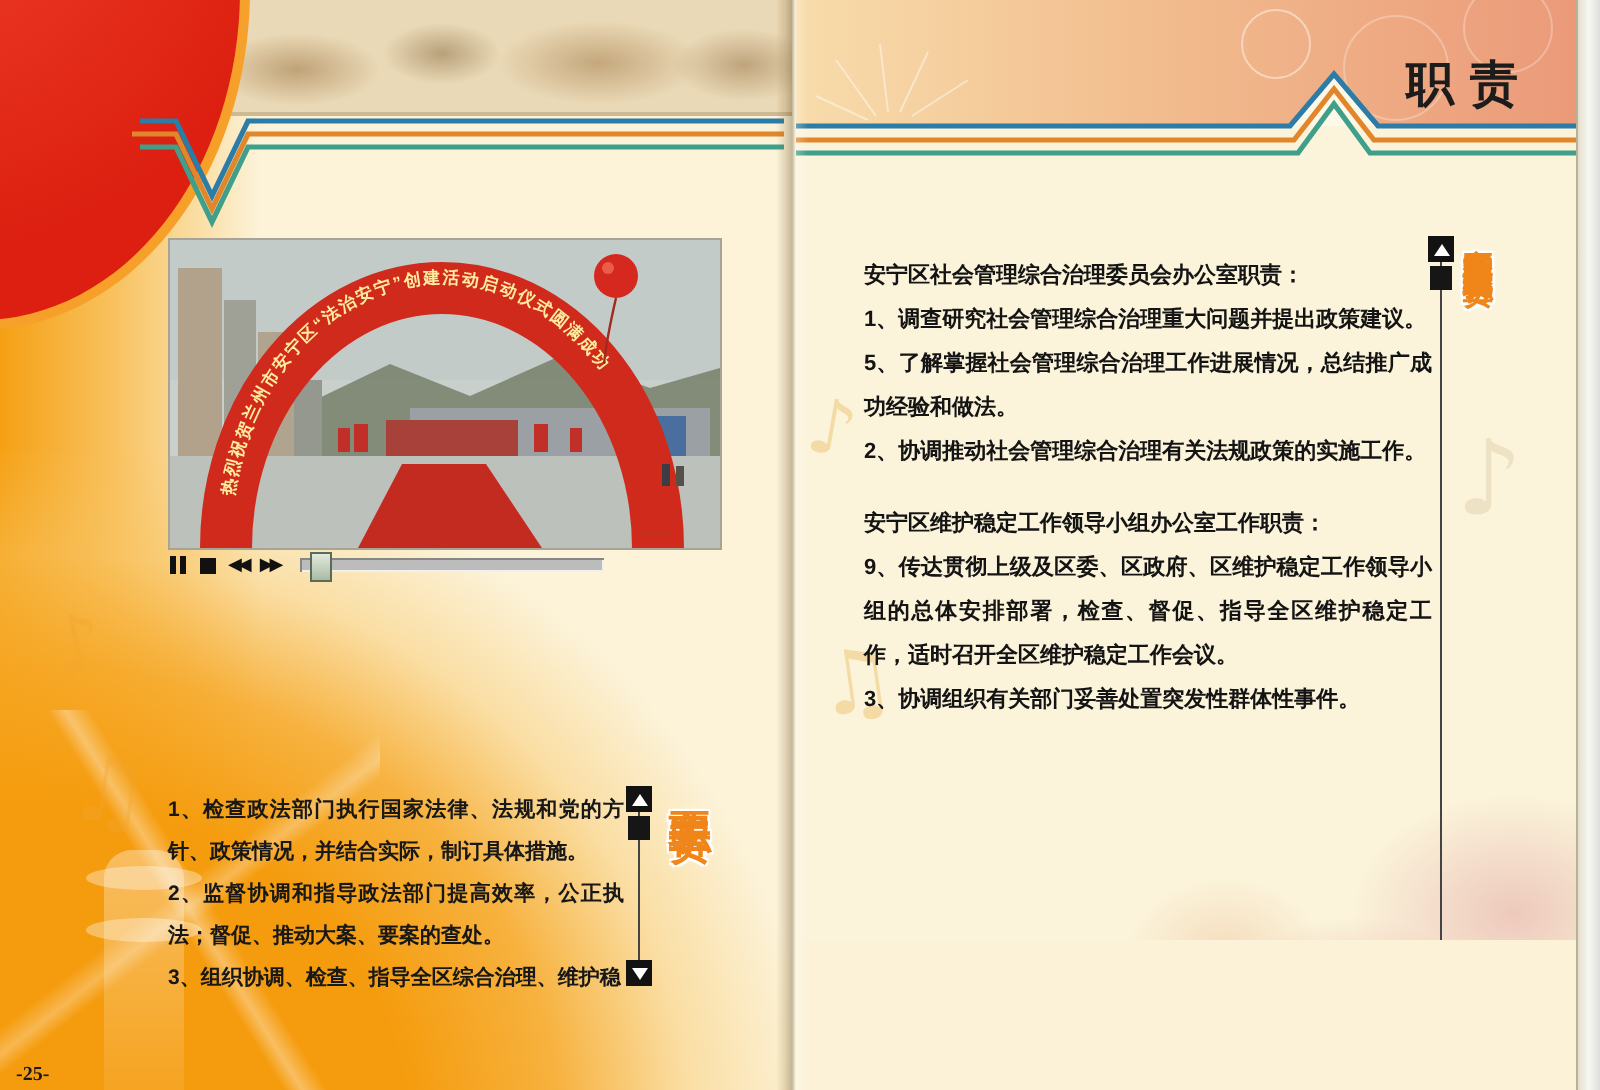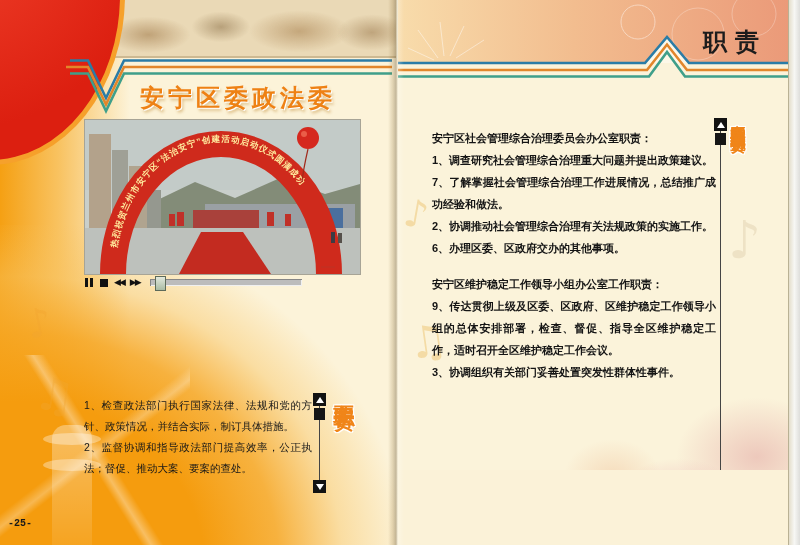--- a/index.html
+++ b/index.html
@@ -39,27 +39,27 @@
   .mc-btn{display:inline-flex;align-items:center;justify-content:center;height:12px;cursor:pointer;}
   .mc-pause span{display:inline-block;width:3px;height:9px;background:#111;margin:0 1px;}
   .mc-stop span{display:inline-block;width:8px;height:8px;background:#111;}
   .mc-seek{font-size:9px;font-weight:bold;color:#111;letter-spacing:-2px;line-height:1;}
   .mc-slider{position:relative;width:152px;height:7px;background:#bcbcbc;margin-left:4px;
      box-shadow:inset 1px 1px 0 #868686,inset -1px -1px 0 #f0f0f0;}
   .mc-thumb{position:absolute;left:5px;top:-3px;width:9px;height:13px;border:1px solid #5c6a5a;
      background:linear-gradient(to bottom,#e2e9dd,#a9bba4);}
   .lp-intro{position:absolute;left:56px;top:292px;width:334px;font-size:12px;line-height:19px;font-weight:bold;
      color:#151515;text-align:justify;text-indent:2em;}
-  .lp-list{position:absolute;left:84px;top:395px;width:228px;font-size:10.5px;line-height:21px;font-weight:normal;color:#181818;text-align:justify;}
+  .lp-list{position:absolute;left:84px;top:395px;width:228px;font-size:10.5px;line-height:21px;font-weight:bold;color:#181818;text-align:justify;}
   .lp-list .li{margin:0;}
   .v-label{position:absolute;writing-mode:vertical-rl;text-orientation:upright;font-weight:bold;color:#f08519;
      text-shadow:1px 1px 0 #fff,-1px -1px 0 #fff,1px -1px 0 #fff,-1px 1px 0 #fff,0 0 3px #fff;}
   .lp-side-label{left:330px;top:387px;font-size:21px;letter-spacing:2px;height:100px;}
   .rp-edge-label{left:330px;top:112px;font-size:15px;letter-spacing:1px;height:230px;}
-  .pagenum{position:absolute;font-size:10px;font-weight:bold;color:#1a1a1a;font-family:Liberation Mono, monospace;}
+  .pagenum{position:absolute;font-size:10px;font-weight:bold;color:#1a1a1a;font-family:Liberation Serif, serif;margin-top:14px;}
   .lp-pagenum{left:8px;top:518px;}
   .rp-pagenum{left:352px;top:520px;}
   
   .sb{position:absolute;width:15px;}
   .sb .line{position:absolute;left:7px;width:1px;background:#444;top:7px;bottom:7px;}
   .sb .btn{position:absolute;left:1px;width:13px;height:13px;background:#121212;display:flex;align-items:center;justify-content:center;cursor:pointer;}
   .sb .btn.up{top:0;} .sb .btn.down{bottom:0;}
   .sb .thumb{position:absolute;left:2px;top:15px;width:11px;height:12px;background:#161616;cursor:grab;}
   .tri-up{width:0;height:0;border-left:4px solid transparent;border-right:4px solid transparent;border-bottom:6px solid #fff;}
   .tri-down{width:0;height:0;border-left:4px solid transparent;border-right:4px solid transparent;border-top:6px solid #fff;}
@@ -101,21 +101,20 @@
 
     <span class="note" style="left:26px;top:300px;font-size:40px;transform:rotate(-12deg);color:rgba(242,166,48,.4);">♪</span>
     <span class="note" style="left:34px;top:368px;font-size:46px;transform:rotate(8deg);color:rgba(242,166,48,.35);">♫</span>
 
     <svg class="lp-chevron" width="334" height="62" viewBox="0 0 334 62">
       <polyline points="12,8.5 30,8.5 48,46 66,8.5 334,8.5" fill="none" stroke="#2b7ca6" stroke-width="2.6"></polyline>
       <polyline points="8,15 30,15 48,52.5 66,15 334,15" fill="none" stroke="#e2862b" stroke-width="2.6"></polyline>
       <polyline points="12,21.5 30,21.5 48,59 66,21.5 334,21.5" fill="none" stroke="#3f9f8a" stroke-width="2.6"></polyline>
     </svg>
 
-    <div class="lp-title">安宁区委政法委</div>
 
     <div class="photo">
       <svg width="275" height="154" viewBox="0 0 275 154">
         <rect x="0" y="0" width="275" height="154" fill="#c9cfcb"></rect>
         <rect x="0" y="0" width="275" height="70" fill="#c3cbc8"></rect>
         <path d="M60,86 L110,62 L150,78 L195,58 L240,74 L275,64 L275,110 L60,110 Z" fill="#77806a" opacity=".85"></path>
         <g>
           <rect x="4" y="14" width="22" height="100" fill="#b3a28b"></rect>
           <rect x="27" y="30" width="16" height="84" fill="#9fa096"></rect>
           <rect x="44" y="46" width="18" height="68" fill="#b0a48f"></rect>
@@ -158,20 +157,21 @@
       <span class="mc-btn mc-seek">▶▶</span>
       <span class="mc-slider">
         <span class="mc-thumb"></span>
       </span>
     </div>
 
 
     <div class="lp-list">
       <div class="li">1、检查政法部门执行国家法律、法规和党的方针、政策情况，并结合实际，制订具体措施。</div>
       <div class="li">2、监督协调和指导政法部门提高效率，公正执法；督促、推动大案、要案的查处。</div>
+      <div class="li">3、组织协调、检查、指导全区综合治理、维护稳</div>
     </div>
 
     <div class="sb lp-sb">
       <span class="line"></span>
       <span class="btn up">
           <span class="tri-up"></span>
         </span>
       <span class="thumb"></span>
       <span class="btn down">
           <span class="tri-down"></span>
@@ -202,23 +202,22 @@
 
     <span class="note" style="left:6px;top:192px;font-size:38px;transform:rotate(10deg);">♪</span>
     <span class="note" style="left:10px;top:316px;font-size:44px;transform:rotate(-8deg);">♫</span>
     <span class="note" style="left:330px;top:210px;font-size:52px;color:rgba(210,190,150,.3);">♪</span>
 
     <div class="rp-flowers"></div>
 
     <div class="rp-body">
       <div class="rp-sec-title">安宁区社会管理综合治理委员会办公室职责：</div>
       <div>1、调查研究社会管理综合治理重大问题并提出政策建议。</div>
-      <div>7、了解掌握社会管理综合治理工作进展情况，总结推广成功经验和做法。</div>
+      <div>5、了解掌握社会管理综合治理工作进展情况，总结推广成功经验和做法。</div>
       <div>2、协调推动社会管理综合治理有关法规政策的实施工作。</div>
-      <div>6、办理区委、区政府交办的其他事项。</div>
       <div class="rp-sec-title rp-sec2">安宁区维护稳定工作领导小组办公室工作职责：</div>
       <div>9、传达贯彻上级及区委、区政府、区维护稳定工作领导小组的总体安排部署，检查、督促、指导全区维护稳定工作，适时召开全区维护稳定工作会议。</div>
       <div>3、协调组织有关部门妥善处置突发性群体性事件。</div>
     </div>
 
     <div class="sb rp-sb">
       <span class="line"></span>
       <span class="btn up">
           <span class="tri-up"></span>
         </span>

